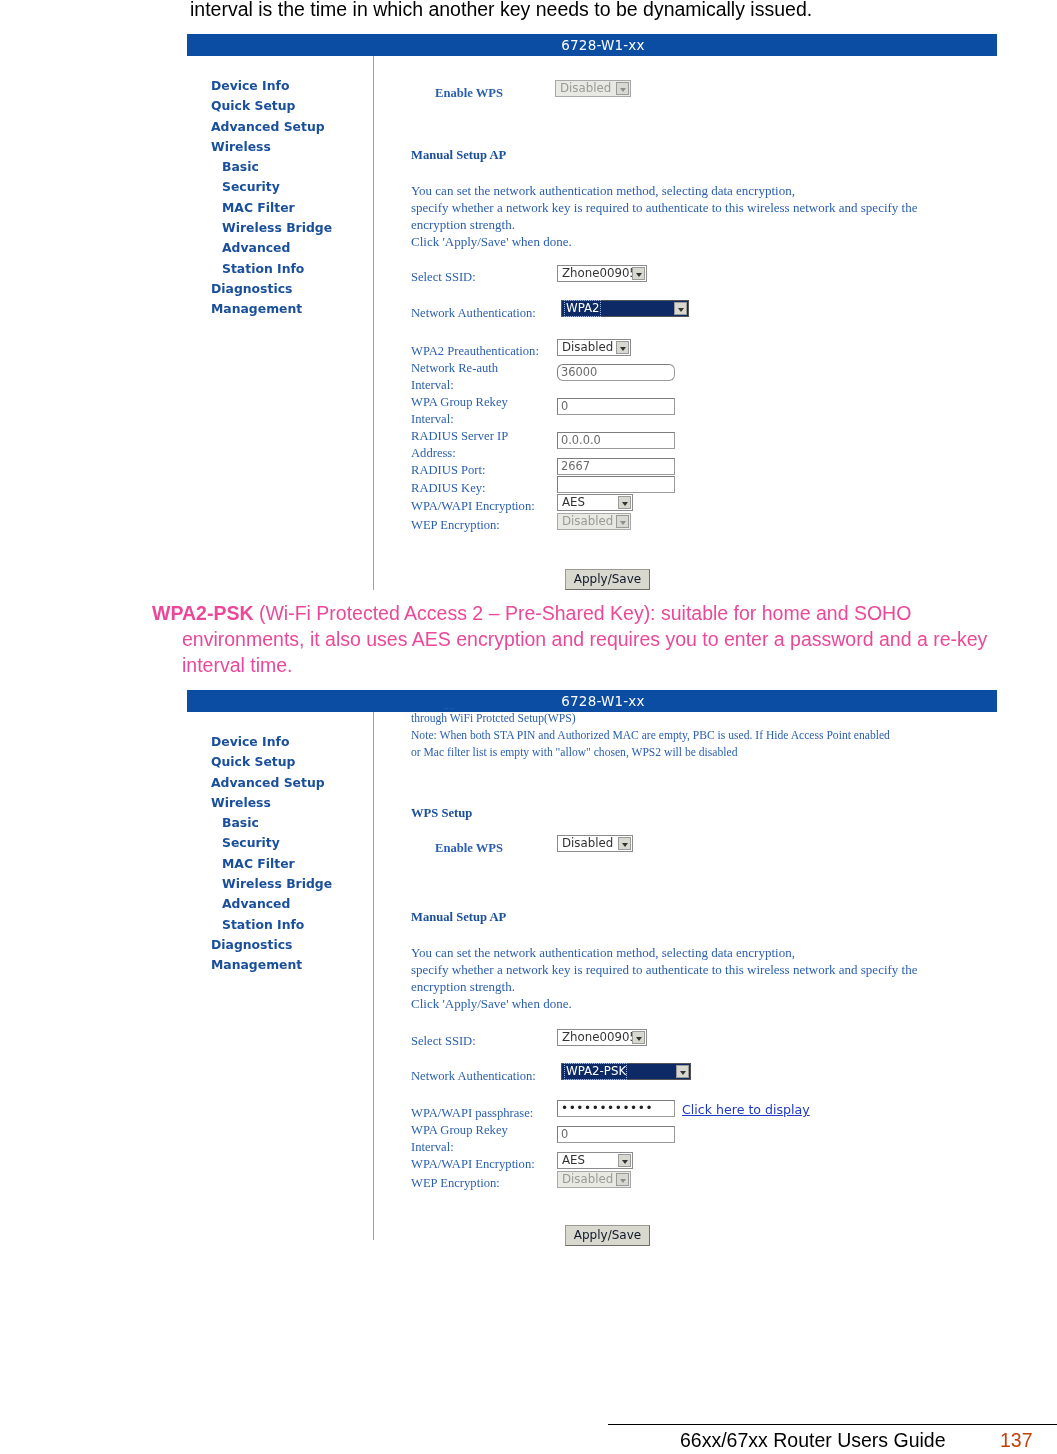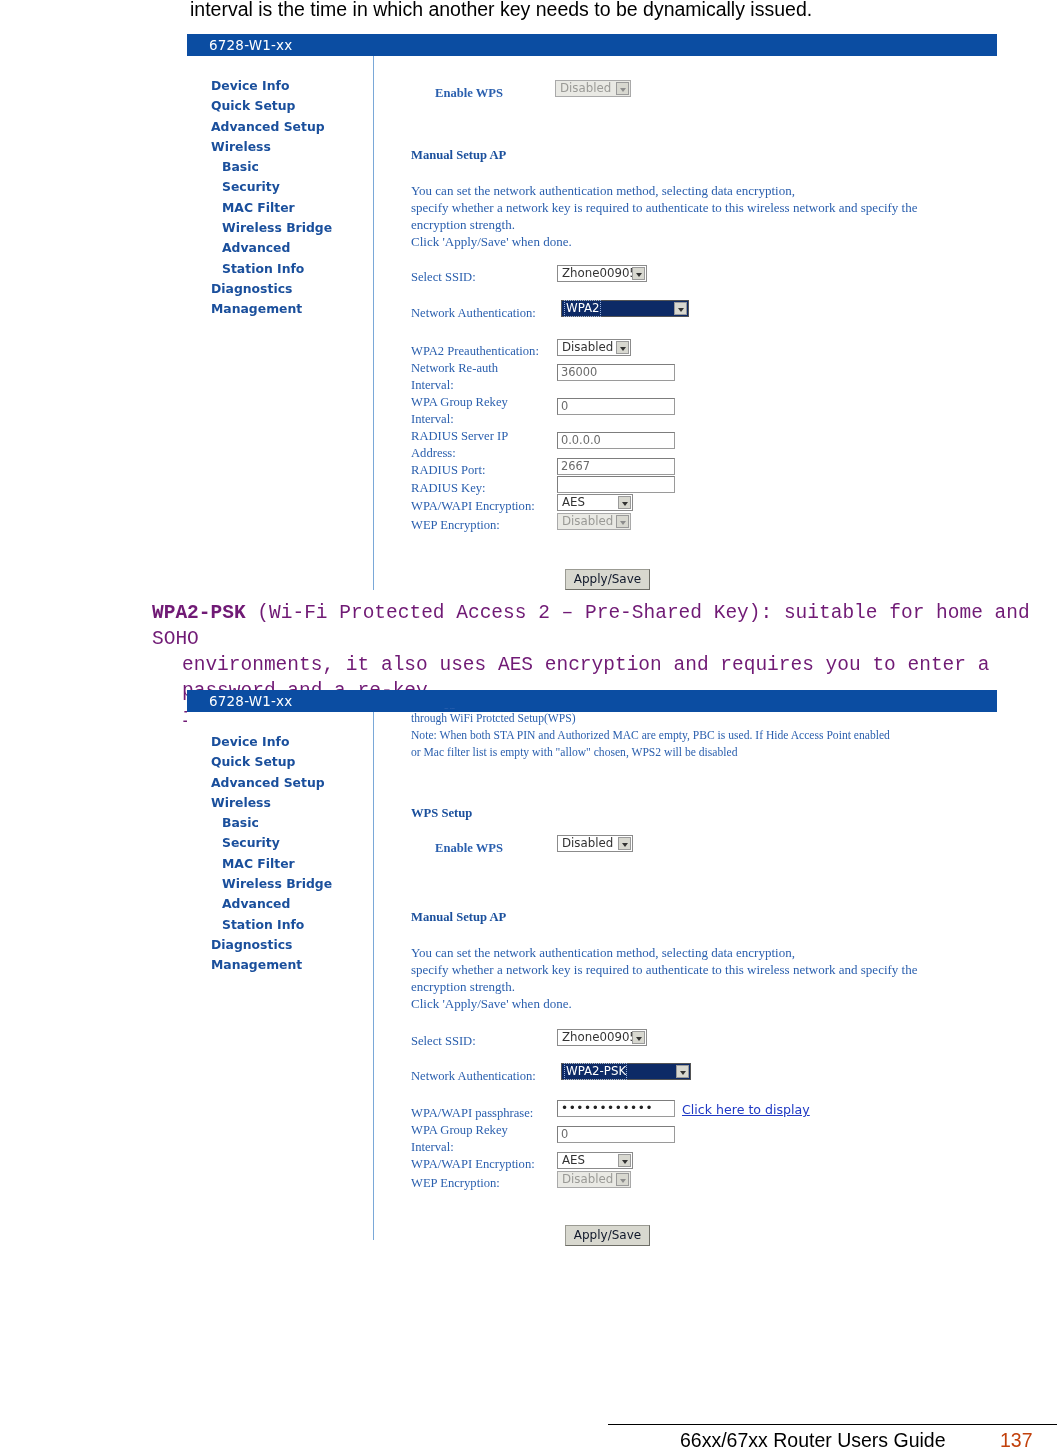--- a/index.html
+++ b/index.html
@@ -21,39 +21,39 @@
     color:#000;
     white-space:nowrap;
   }
   .intro-text{left:190px;top:-3px;}
 
   .para-block{
     position:absolute;
     left:152px;top:600px;width:900px;
     font-size:19.5px;
     line-height:26px;
-    color:#701a75;
-    font-family:Liberation Mono, monospace;
+    color:#ec4899;
   }
   .para-block b{font-weight:bold;}
   .para-indent{display:block;padding-left:30px;text-indent:0;}
 
   
   .shot{position:absolute;background:#fff;}
   .shot-titlebar{
     position:absolute;left:0;top:0;
     height:22px;width:100%;
     background:#0b4da2;
     color:#ffffff;
     font-size:13.5px;
     line-height:22px;
     padding-left:22px;
     box-sizing:border-box;
     letter-spacing:0.2px;
     font-family:"DejaVu Sans", sans-serif;
+    text-align:center;
   }
   .shot-divider{
     position:absolute;
     width:1px;
     background:#7aa8d8;
   }
 
   
   .nav{position:absolute;font-family:"DejaVu Sans", sans-serif;}
   .nav-item{
@@ -264,21 +264,21 @@
     </div>
 
     <div class="rtr rtr-label" style="left:224px;top:309px;">WPA2 Preauthentication:</div>
     <div class="select" style="left:370px;top:305px;width:74px;">
       <span class="sel-txt">Disabled</span>
       <span class="arrow"></span>
     </div>
 
     <div class="rtr rtr-label" style="left:224px;top:326px;">Network Re-auth</div>
     <div class="rtr rtr-label" style="left:224px;top:343px;">Interval:</div>
-    <div class="textbox" style="left:370px;top:330px;width:118px;">36000</div>
+    <div class="textbox" style="left:370px;top:330px;width:118px;border-radius:6px;">36000</div>
 
     <div class="rtr rtr-label" style="left:224px;top:360px;">WPA Group Rekey</div>
     <div class="rtr rtr-label" style="left:224px;top:377px;">Interval:</div>
     <div class="textbox" style="left:370px;top:364px;width:118px;">0</div>
 
     <div class="rtr rtr-label" style="left:224px;top:394px;">RADIUS Server IP</div>
     <div class="rtr rtr-label" style="left:224px;top:411px;">Address:</div>
     <div class="textbox" style="left:370px;top:398px;width:118px;">0.0.0.0</div>
 
     <div class="rtr rtr-label" style="left:224px;top:428px;">RADIUS Port:</div>

